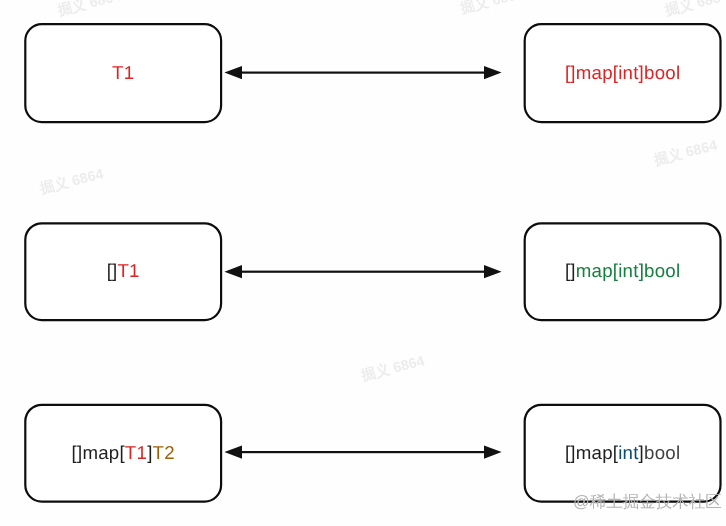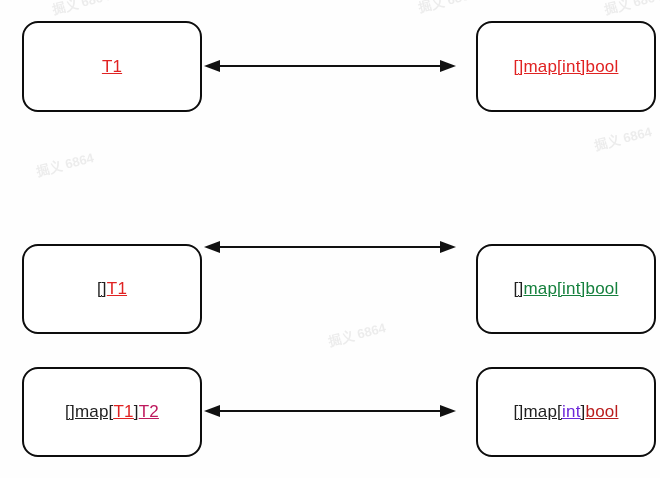--- a/index.html
+++ b/index.html
@@ -42,30 +42,30 @@
     border: 2px solid #0d0d0d;
     border-radius: 16px;
     background: #ffffff;
     display: flex;
     align-items: center;
     justify-content: center;
   }
   .col-left  { left: 22px; }
   .col-right { left: 476px; }
   .row-1 { top: 21px; height: 91px; }
-  .row-2 { top: 202px; margin-top: 42px; }
+  .row-2 { top: 202px; }
   .row-3 { top: 367px; }
 
   .type-label {
     font-size: 17px;
     color: #1f1f1f;
     white-space: nowrap;
     letter-spacing: 0.2px;
   }
-  .type-label span { white-space: pre; text-decoration: underline; }
+  .type-label span { white-space: pre; }
 
   
   .arrow {
     position: absolute;
     left: 204px;
     width: 252px;
     height: 16px;
   }
   .arrow-1 { top: 58px; }
   .arrow-2 { top: 239px; }
@@ -139,28 +139,29 @@
     <span class="head head-right"></span>
   </div>
   <div class="node col-right row-2">
     <div class="type-label">
       <span style="color: rgb(31, 31, 31);">[]</span><span style="color: #15803d;">map[int]bool</span>
     </div>
   </div>
 
   <div class="node col-left row-3">
     <div class="type-label">
-      <span style="color: rgb(31, 31, 31);">[]map[</span><span style="color: rgb(224, 34, 34);">T1</span><span style="color: rgb(31, 31, 31);">]</span><span style="color: #be185d;">T2</span>
+      <span style="color: rgb(31, 31, 31);">[]map[</span><span style="color: rgb(224, 34, 34);">T1</span><span style="color: rgb(31, 31, 31);">]</span><span style="color: #a16207;">T2</span>
     </div>
   </div>
   <div class="arrow arrow-3">
     <span class="head head-left"></span>
     <span class="shaft"></span>
     <span class="head head-right"></span>
   </div>
   <div class="node col-right row-3">
     <div class="type-label">
-      <span style="color: rgb(31, 31, 31);">[]map[</span><span style="color: #6d28d9;">int</span><span style="color: rgb(31, 31, 31);">]</span><span style="color: #b91c1c;">bool</span>
+      <span style="color: rgb(31, 31, 31);">[]map[</span><span style="color: #0c4a6e;">int</span><span style="color: rgb(31, 31, 31);">]</span><span style="color: #404040;">bool</span>
     </div>
   </div>
 
+  <span class="credit">@稀土掘金技术社区</span>
 
 </div>
 
 </body></html>

